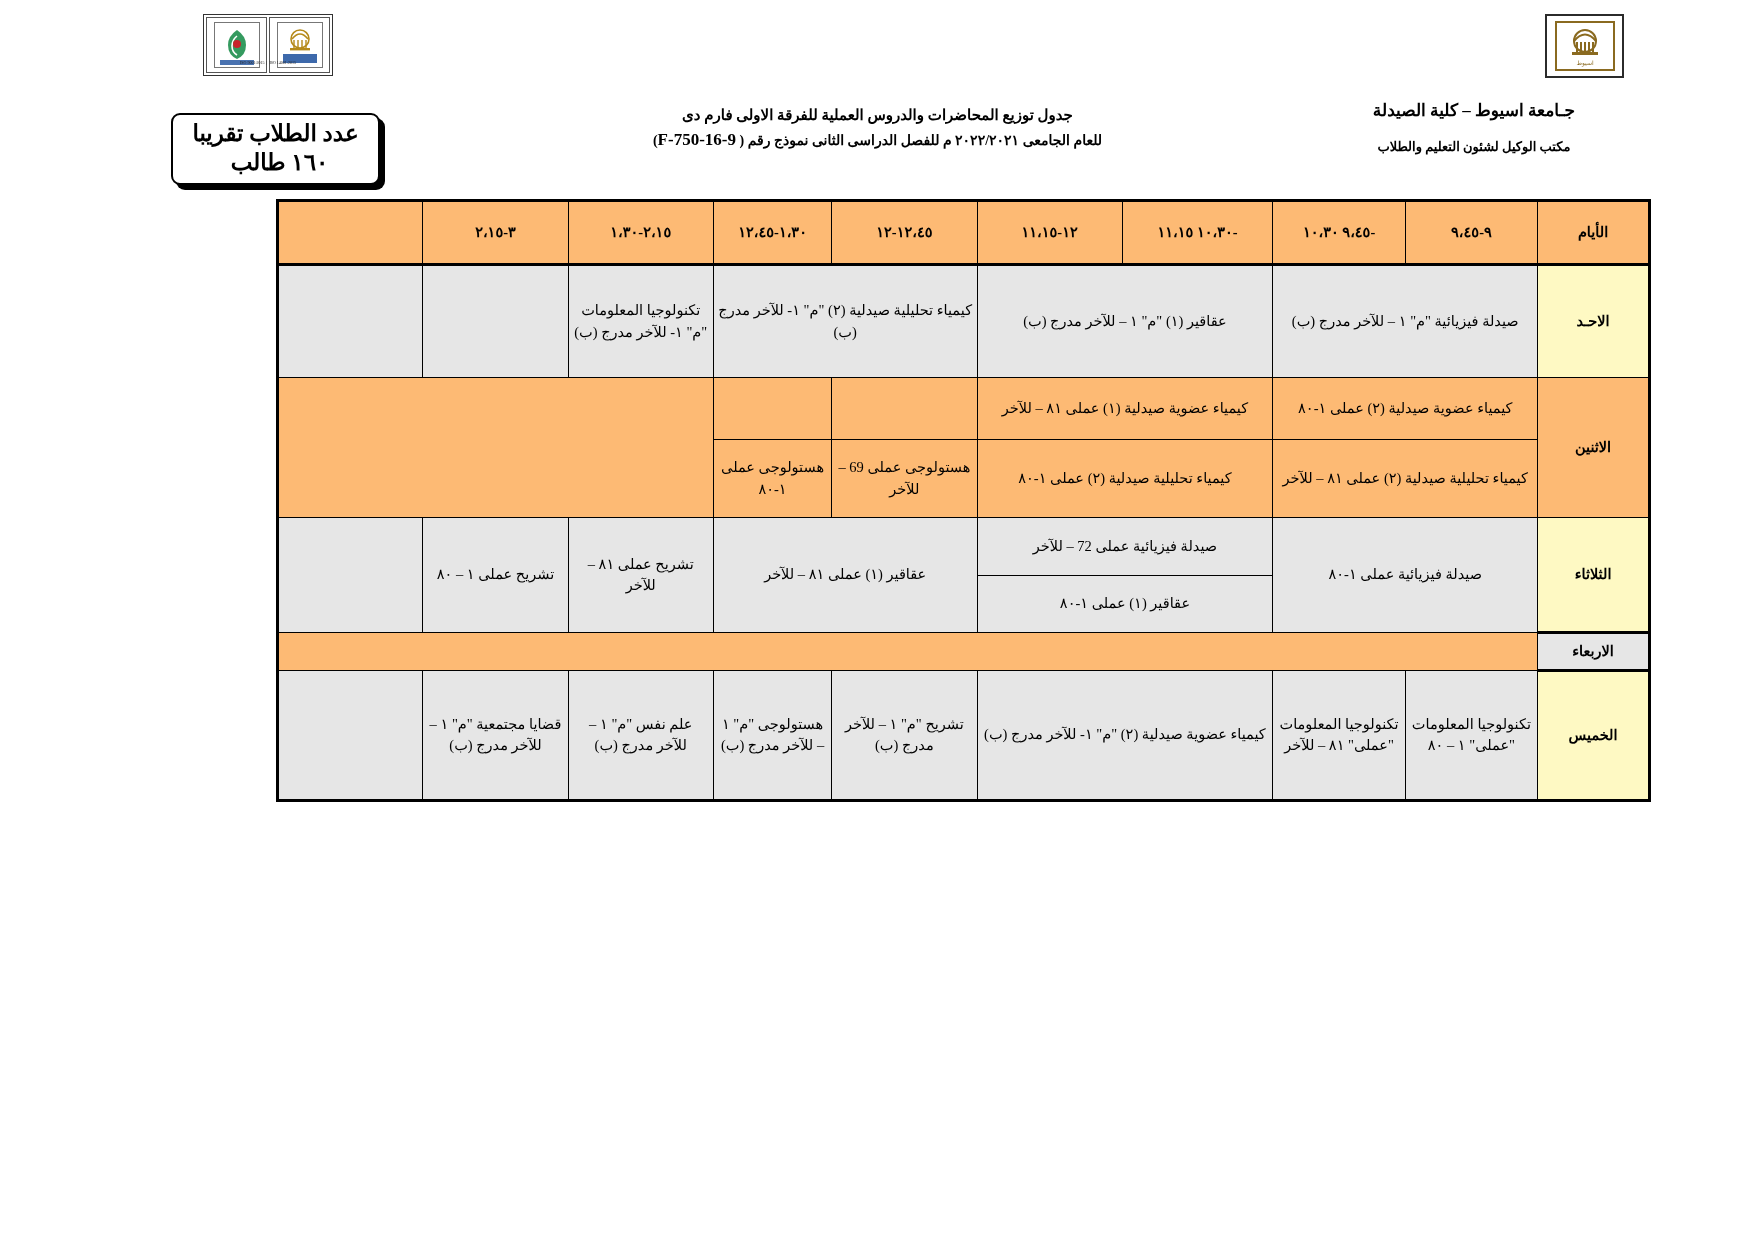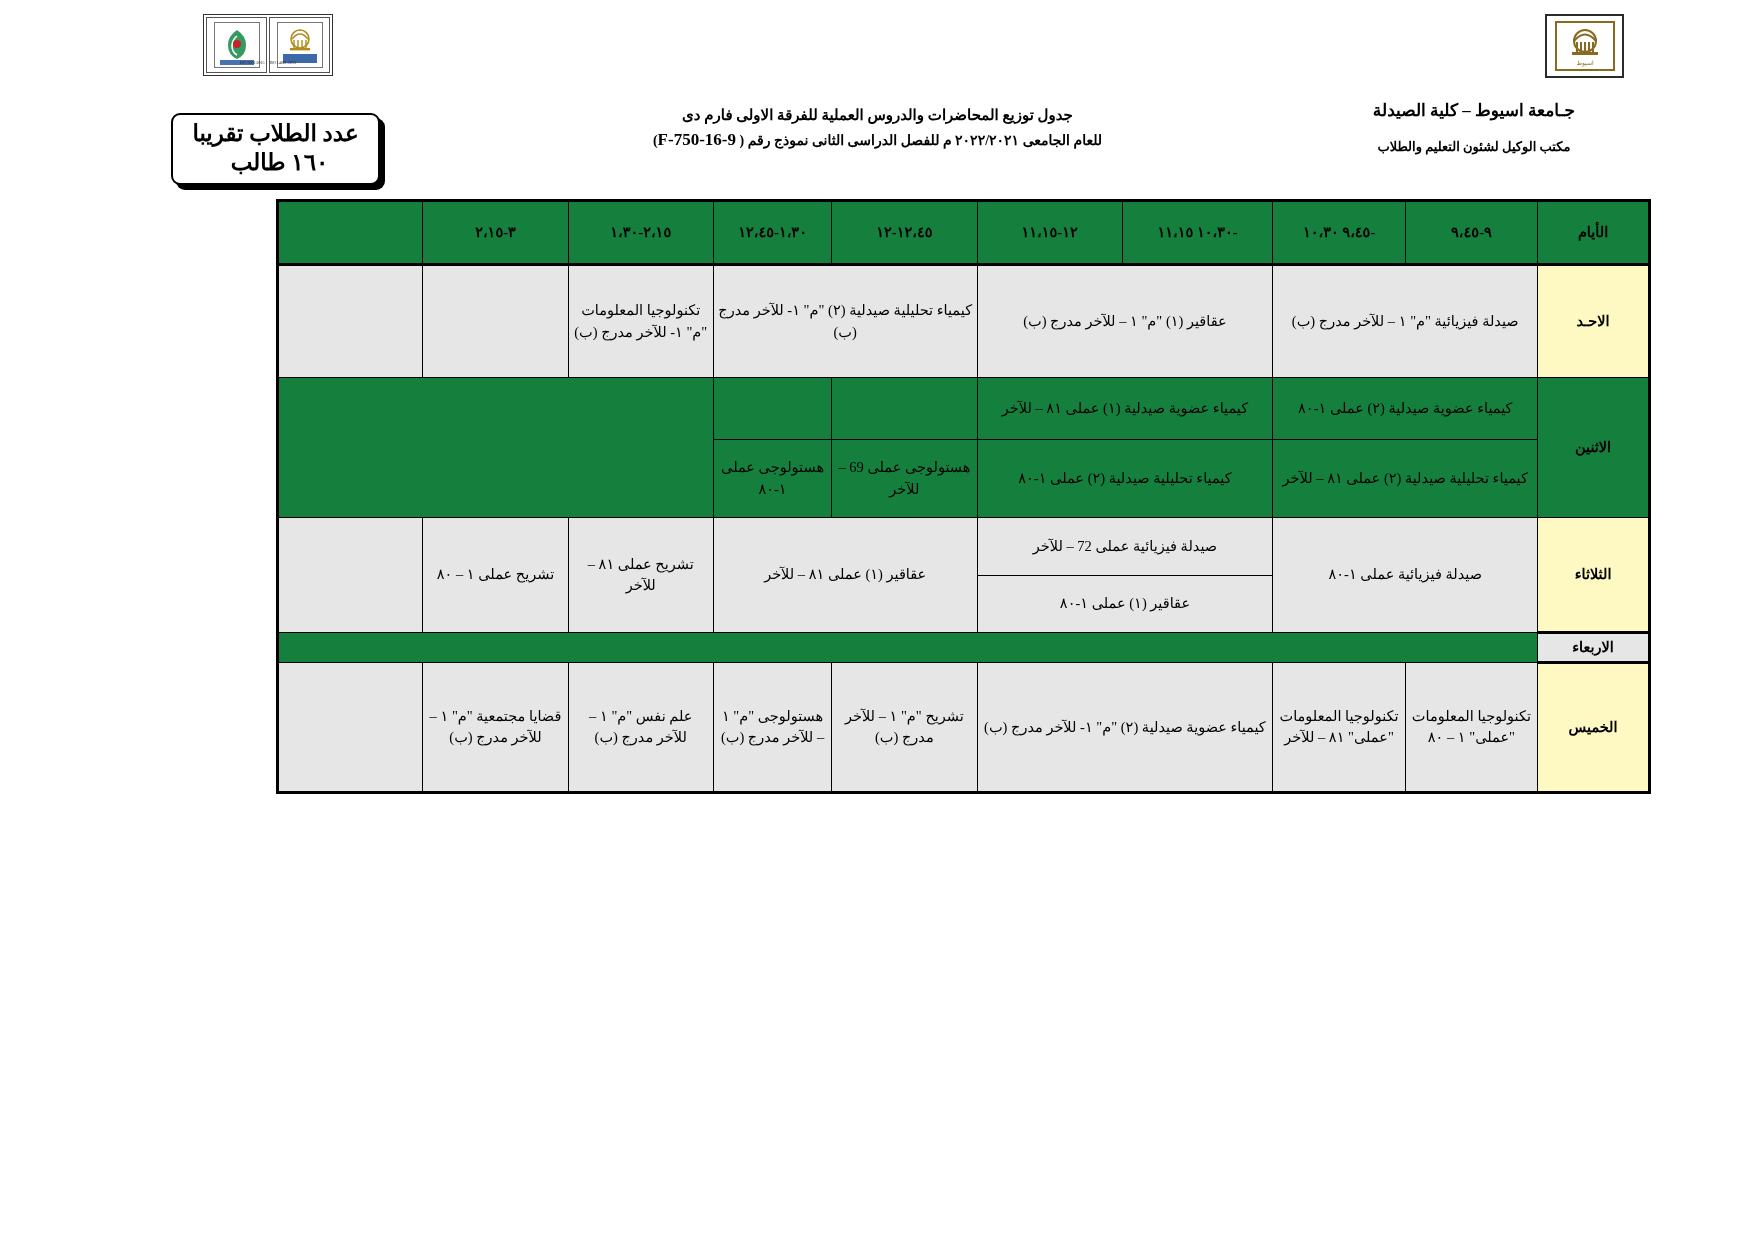--- a/index.html
+++ b/index.html
@@ -104,21 +104,21 @@
     direction:rtl;
   }
   table.sched td{
     border:1px solid #000;
     text-align:center;
     vertical-align:middle;
     font-size:14.5px;
     line-height:1.45;
     padding:3px 4px;
     box-sizing:border-box;
-    background:#15803d;
+    background:#fdba74;
   }
   
   table.sched{ border:3px solid #000; }
 
   .col-day{width:104px;}
   .col-a{width:135px;}
   .col-b{width:135px;}
   .col-c{width:135px;}
   .col-d{width:110px;}
   .col-e{width:135px;}
@@ -313,21 +313,21 @@
       <div class="cellbody">تشريح عملى ١ – ٨٠</div>
     </td>
     <td rowspan="2" class="blank-sh"></td>
   </tr>
   <tr class="shaded" style="height: 57px;">
     <td colspan="2">
       <div class="cellbody">عقاقير (١) عملى ١-٨٠</div>
     </td>
   </tr>
 
-  <tr style="height: 30px;">
+  <tr style="height: 38px;">
     <td class="daylbl wed-day" style="background:#e6e6e6;border-top:3px solid #000;border-bottom:3px solid #000;">الاربعاء</td>
     <td class="wed-bar" colspan="9"></td>
   </tr>
 
   <tr class="shaded" style="height: 130px;">
     <td class="daylbl">الخميس</td>
     <td>
       <div class="cellbody">تكنولوجيا المعلومات "عملى" ١ – ٨٠</div>
     </td>
     <td>

